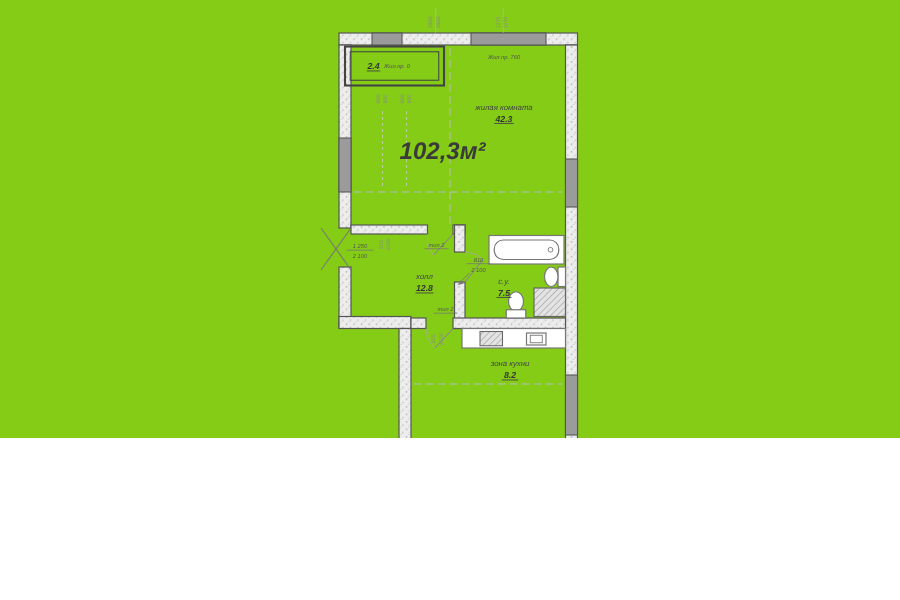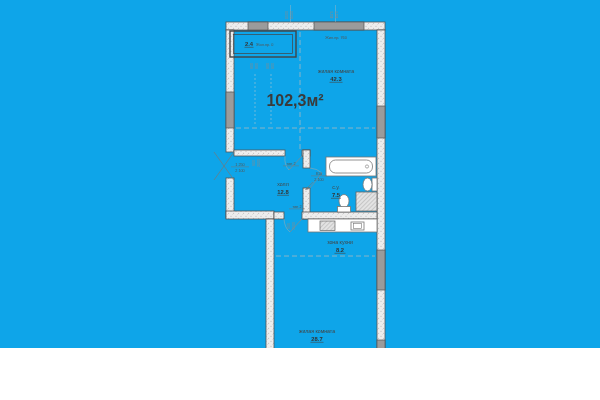--- a/index.html
+++ b/index.html
@@ -1,17 +1,17 @@
 <!DOCTYPE html>
 <html><head>
 <meta charset="utf-8">
 <style>
   html,body{margin:0;padding:0;background:#ffffff;}
-  .canvas{position:relative;width:600px;height:348px;background:#0ea5e9;overflow:hidden;
-          font-family:"Liberation Sans", sans-serif;}
+  .canvas{position:relative;width:600px;height:292px;background:#84cc16;overflow:hidden;
+          font-family:"Liberation Sans", sans-serif;font-style:italic;}
   svg{position:absolute;left:0;top:0;}
   text{fill:#3a3a3a;font-family:"Liberation Sans", sans-serif;}
   .rname{font-size:5.2px;fill:#444;}
   .rarea{font-size:5.8px;font-weight:600;fill:#333;}
   .tiny{font-size:3.8px;fill:#555;}
   .dim{font-size:3.5px;fill:#8a8a8a;}
   .total{font-size:16px;font-weight:600;}
   .wall{fill:url(#wallhatch);stroke:#555;stroke-width:0.8;}
   .win{fill:#9b9b9b;stroke:#555;stroke-width:0.7;}
   .fix{fill:#fff;stroke:#777;stroke-width:0.8;}

